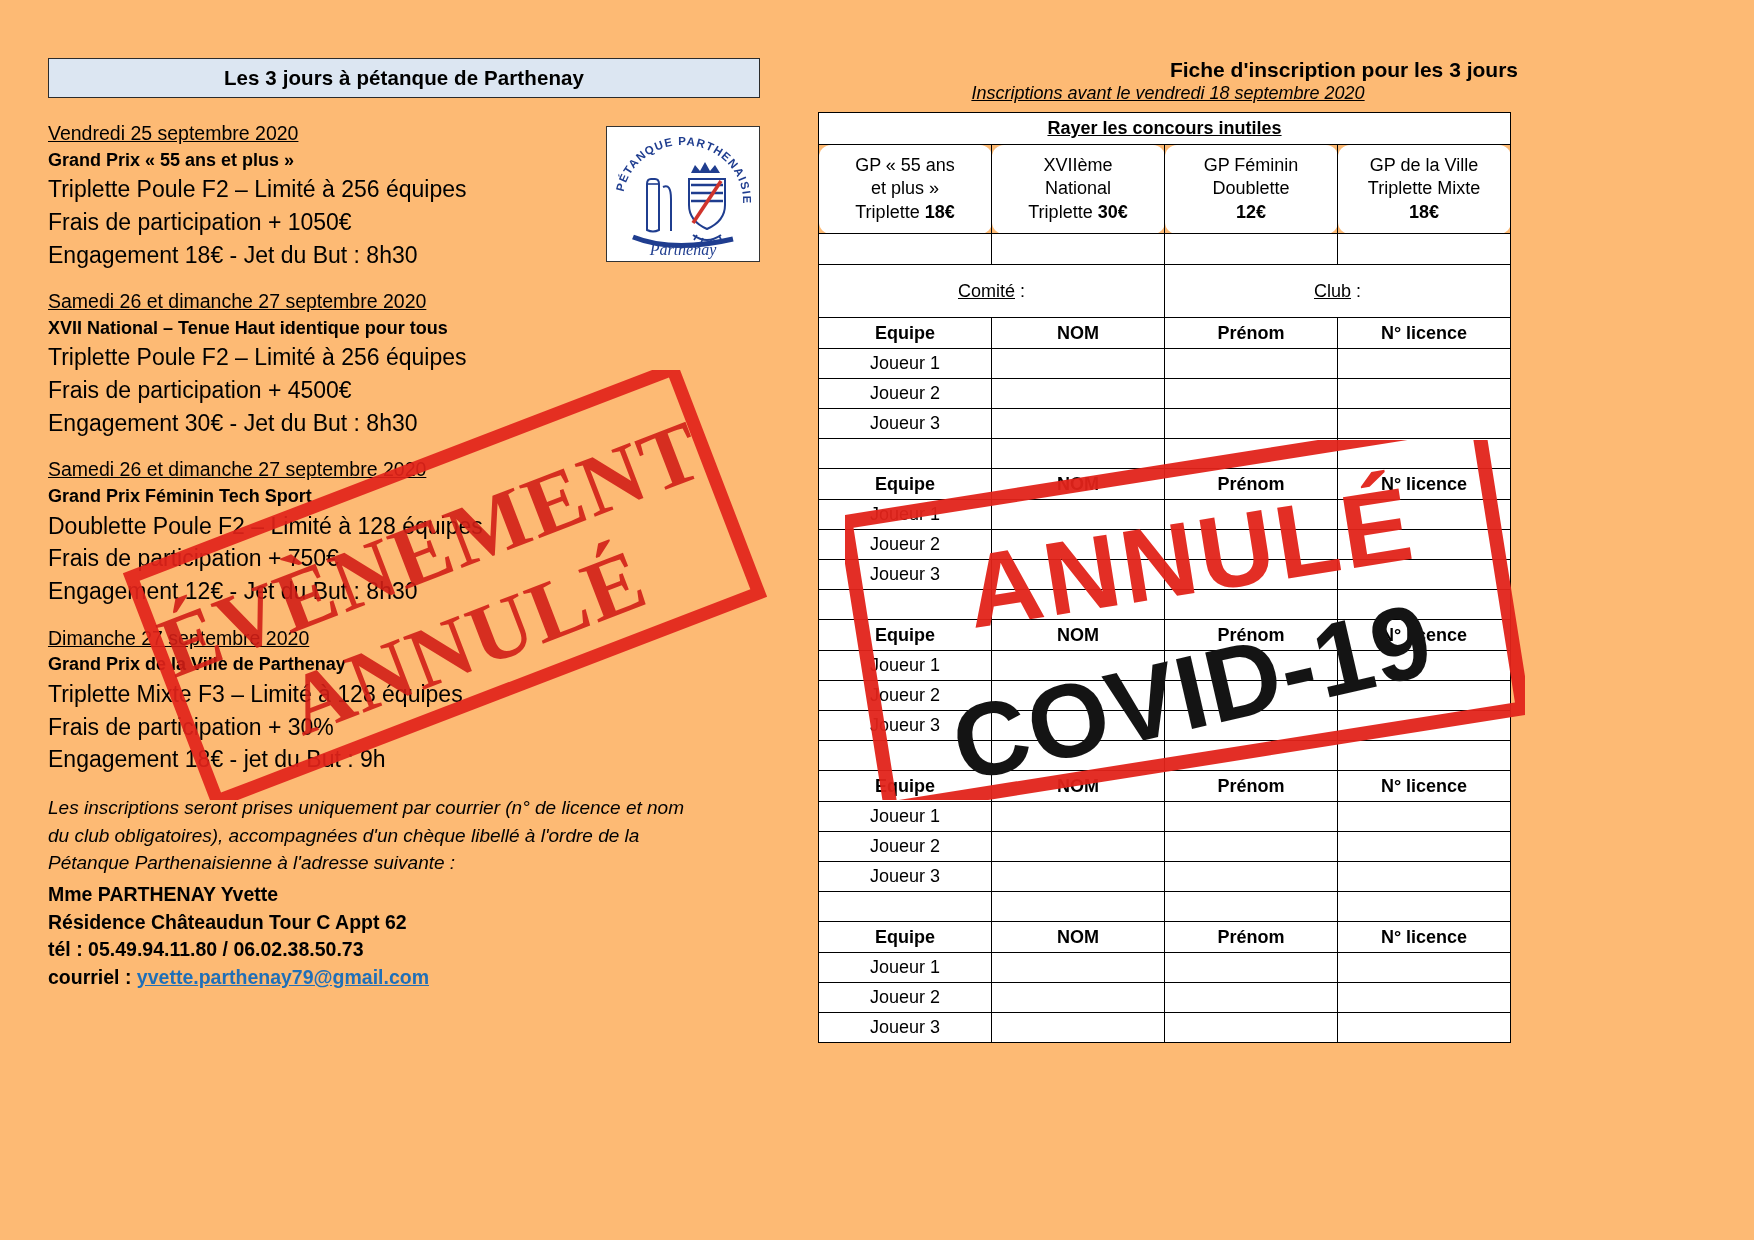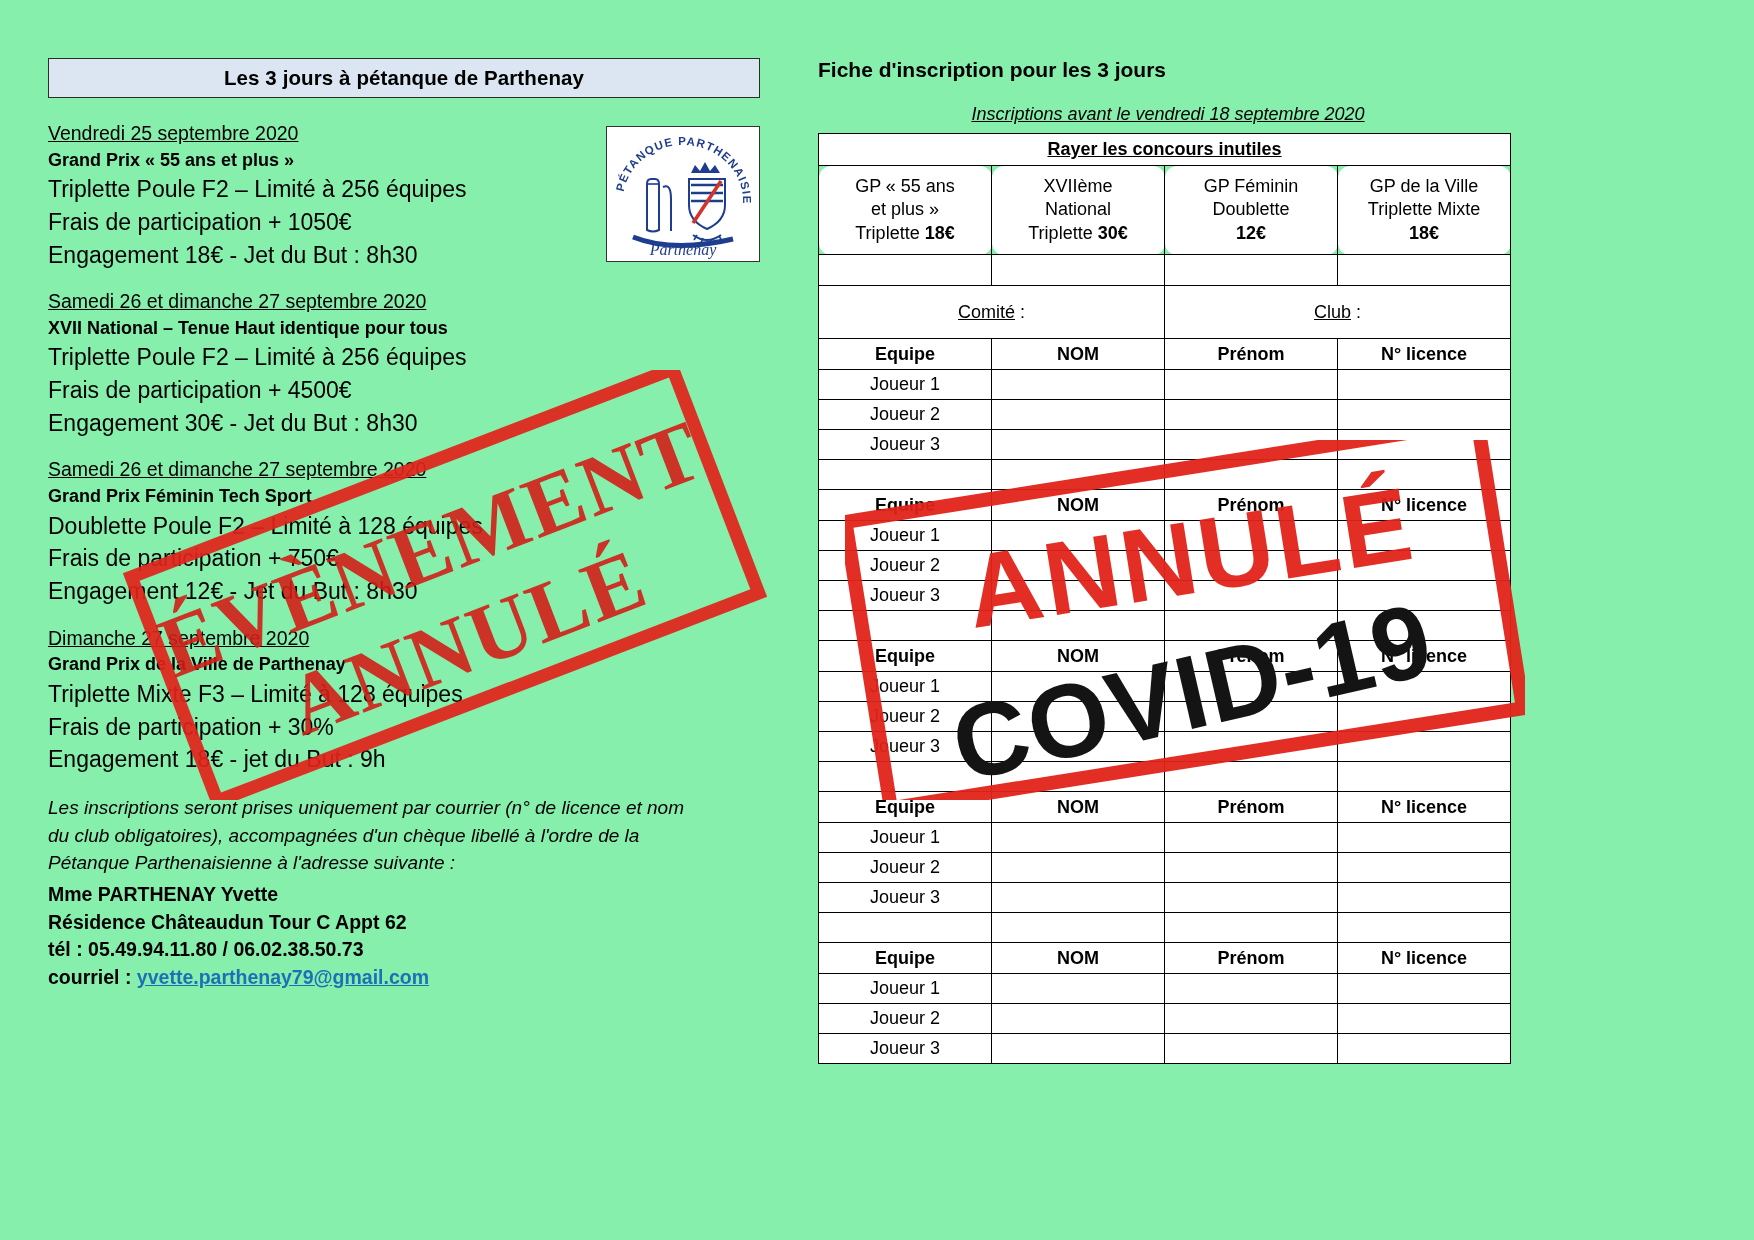--- a/index.html
+++ b/index.html
@@ -13,21 +13,21 @@
     position: relative;
     overflow: hidden;
     font-family: "Liberation Sans", sans-serif;
     color: #000000;
   }
 
   
   .page {
     position: absolute;
     inset: 0;
-    background: #86efac;
+    background: #fdba74;
   }
 
   
   .left-col {
     position: absolute;
     left: 48px;
     top: 58px;
     width: 740px;
   }
 
@@ -101,24 +101,24 @@
   }
 
   
   .right-col {
     position: absolute;
     left: 818px;
     top: 58px;
     width: 700px;
   }
   .r-title {
-    text-align: left;
+    text-align: right;
     font-size: 21px;
     font-weight: bold;
-    margin-bottom: 22px;
+    margin-bottom: 1px;
   }
   .r-sub {
     text-align: center;
     font-size: 18px;
     font-style: italic;
     text-decoration: underline;
     margin-bottom: 8px;
   }
 
   table.form {

